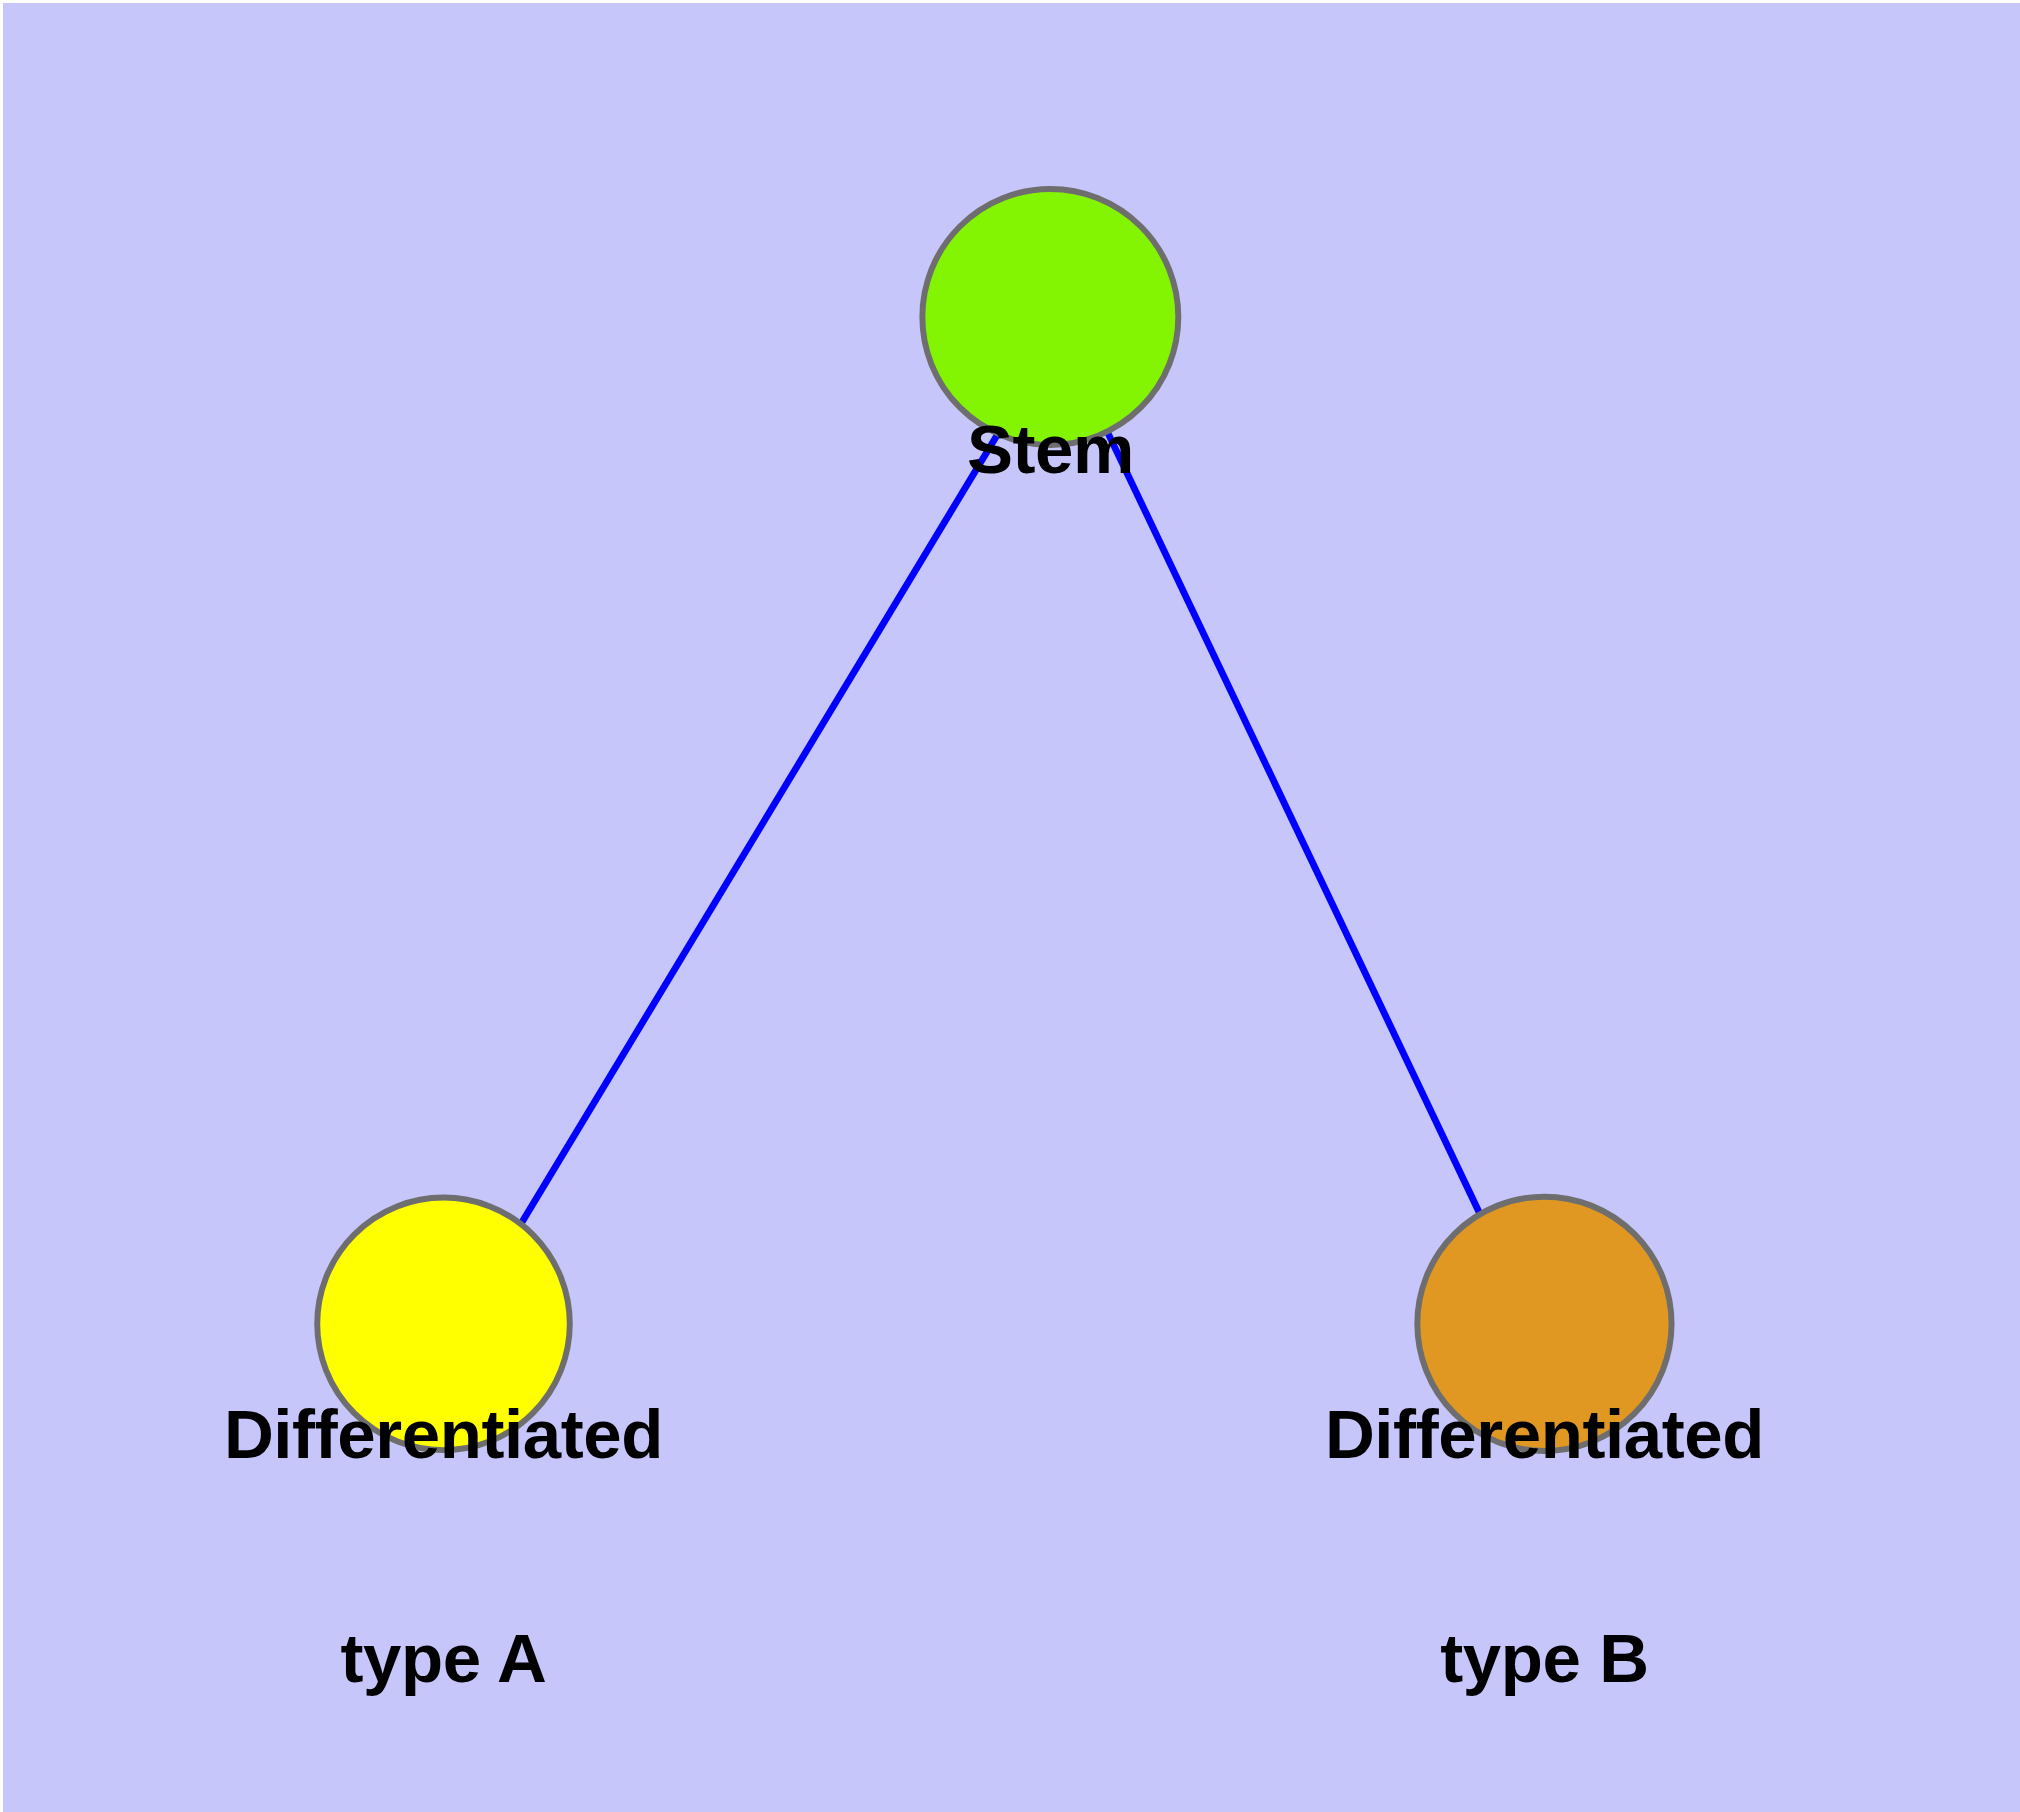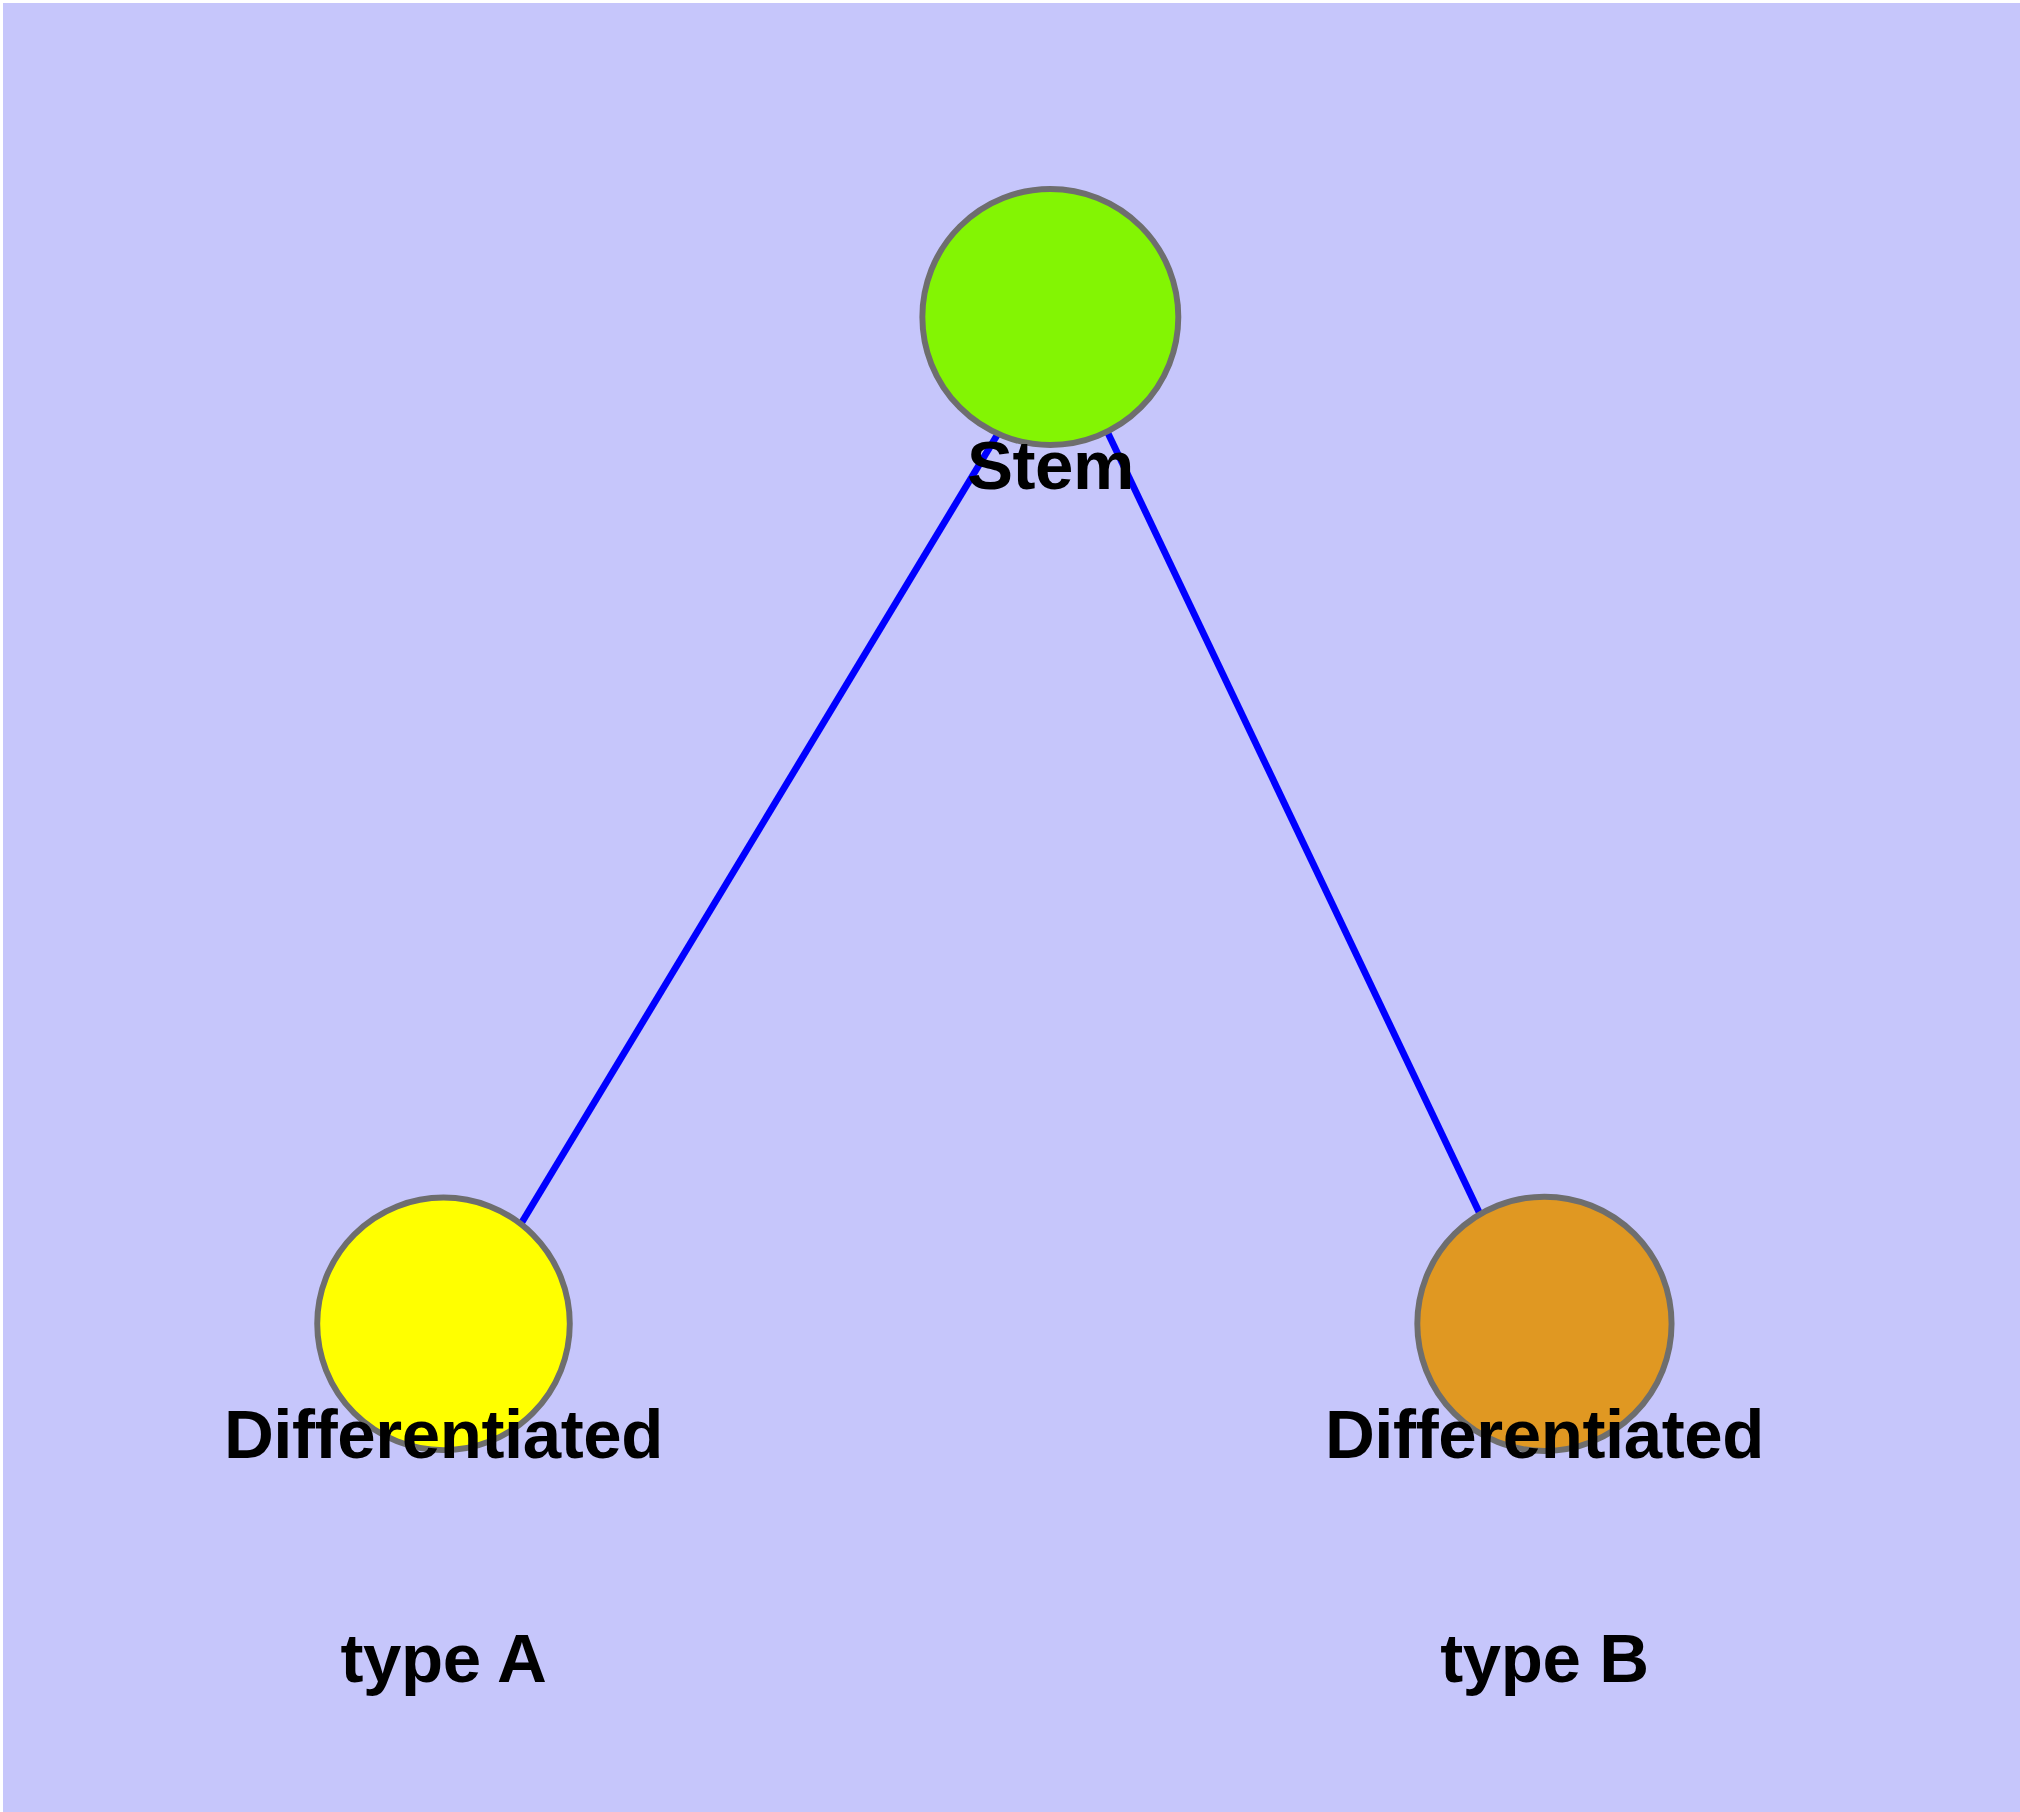--- a/index.html
+++ b/index.html
@@ -69,21 +69,21 @@
       <line class="graph-edge" x1="1177" y1="512" x2="615" y2="1443" stroke="#0000ff" stroke-width="8"></line>
       <line class="graph-edge" x1="1307" y1="511" x2="1750" y2="1441" stroke="#0000ff" stroke-width="8"></line>
     </g>
     <g>
       <circle class="graph-node-circle" cx="1239" cy="374" r="151" fill="#83f503" stroke="#6e6e6e" stroke-width="7"></circle>
       <circle class="graph-node-circle" cx="523" cy="1562" r="149" fill="#ffff00" stroke="#6e6e6e" stroke-width="7"></circle>
       <circle class="graph-node-circle" cx="1822" cy="1562" r="150" fill="#e09822" stroke="#6e6e6e" stroke-width="7"></circle>
     </g>
   </svg>
 
-  <div class="node-label" style="font-size: 69px; color: rgb(0, 0, 0); width: 1017px; left: 542px; top: 280px;">
+  <div class="node-label" style="font-size: 69px; color: rgb(0, 0, 0); width: 1017px; left: 542px; top: 264px;">
     <span class="label-line">Stem</span>
   </div>
 
   <div class="node-label" style="font-size: 69px; color: rgb(0, 0, 0); width: 1017px; left: -65px; top: 1249px;">
     <span class="label-line">Differentiated</span>
     <span class="label-line">type A</span>
   </div>
 
   <div class="node-label" style="font-size: 69px; color: rgb(0, 0, 0); width: 1017px; left: 1036px; top: 1249px;">
     <span class="label-line">Differentiated</span>

